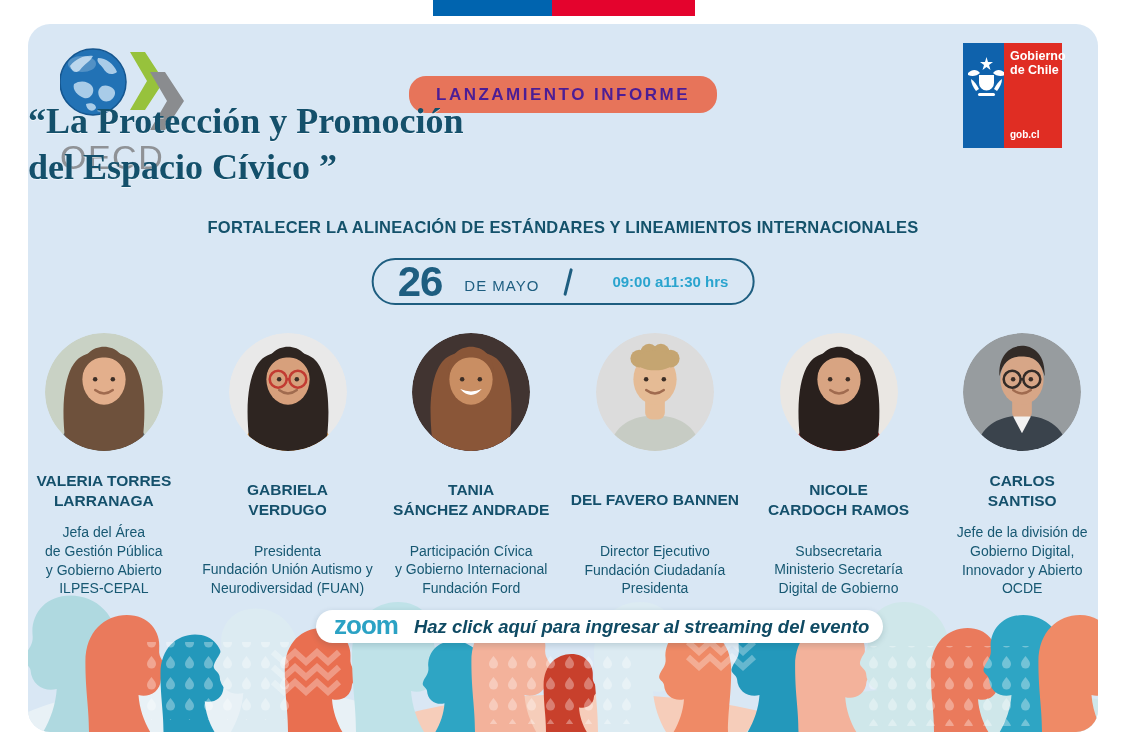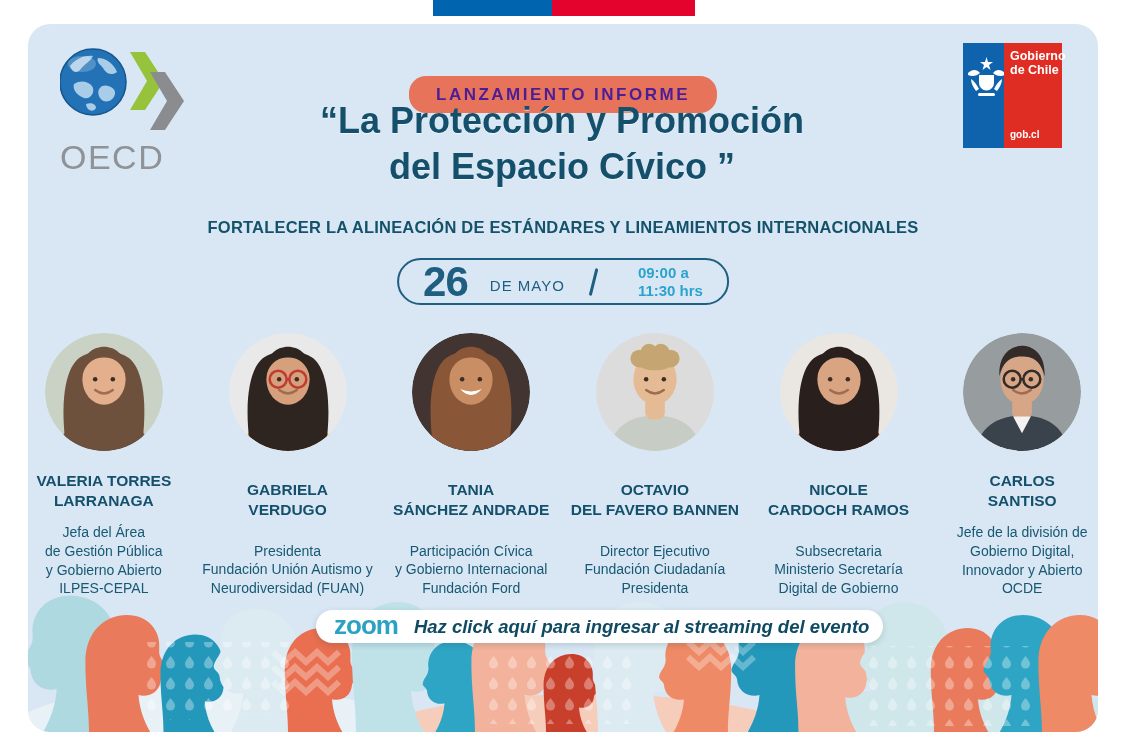--- a/index.html
+++ b/index.html
@@ -38,41 +38,42 @@
   
   .badge {
     left:50%; transform:translateX(-50%); top:52px; height:37px;
     background:#E7745A; border-radius:17px; padding:0 27px;
     display:flex; align-items:center;
     color:#4c1d95; font-weight:700; font-size:17px; letter-spacing:2.5px; white-space:nowrap;
   }
 
   
   .title {
-    left:0; right:2px; top:74px; text-align:center;
+    left:0; right:2px; top:74px; 
     color:#14506B; font-weight:700; font-size:36px; line-height:1.28;
     text-shadow:0 1px 0 rgba(255,255,255,0.55);
+    font-family:Liberation Serif, serif;
   }
   .title span { display:block; }
 
   .subtitle {
     left:0; right:0; top:194px; text-align:center;
     color:#14526B; font-weight:700; font-size:16.5px; letter-spacing:0.2px;
   }
 
   
   .date-pill {
     left:50%; transform:translateX(-50%); top:234px; height:47px;
     border:2px solid #1E5E80; border-radius:25px; padding:0 24px;
     display:flex; align-items:center; gap:22px; white-space:nowrap;
   }
   .day   { font-size:42px; font-weight:700; color:#1E5E80; letter-spacing:-1px; line-height:1; }
   .month { font-size:15px; font-weight:400; color:#1E5E80; letter-spacing:1px; margin-top:7px; }
   .slash { width:3px; height:28px; background:#1E5E80; transform:rotate(14deg); border-radius:2px; margin:0 5px; }
-  .times { display:flex; flex-direction:column; line-height:1.15; font-size:15px; font-weight:700; color:#2AA4CE; text-align:left;margin-left:16px; }
+  .times { display:flex; flex-direction:row; line-height:1.15; font-size:15px; font-weight:700; color:#2AA4CE; text-align:left;margin-left:16px; }
 
   
   .speakers { top:309px; left:-16px; right:-16px; display:flex; }
   .speaker { flex:1; display:flex; flex-direction:column; align-items:center; text-align:center;justify-content:space-between; }
   .avatar { width:118px; height:118px; border-radius:50%; overflow:hidden; }
   .sp-name { margin-top:20px; font-size:15.5px; font-weight:700; color:#14506B; line-height:1.3; }
   .sp-name span { display:block; }
   .sp-role { margin-top:12px; font-size:14px; color:#175872; line-height:1.33; }
   .sp-role span { display:block; }
 
@@ -279,21 +280,20 @@
                   <circle cx="66" cy="20" r="9"></circle>
                   <circle cx="76" cy="26" r="9"></circle>
                   <ellipse cx="60" cy="28" rx="20" ry="10"></ellipse>
                 </g>
       <circle cx="51" cy="47" r="2.3" fill="#3c2e26"></circle>
       <circle cx="69" cy="47" r="2.3" fill="#3c2e26"></circle>
       <path d="M51,58 Q60,65 69,58" stroke="#a06b4f" stroke-width="2.4" fill="none" stroke-linecap="round"></path>
     </g>
   </svg></div>
         <div class="sp-name">
-          <span>OCTAVIO</span>
           <span>DEL FAVERO BANNEN</span>
         </div>
         <div class="sp-role">
           <span>Director Ejecutivo</span>
           <span>Fundación Ciudadanía</span>
           <span>Presidenta</span>
           <span></span>
         </div>
       </div>
 

